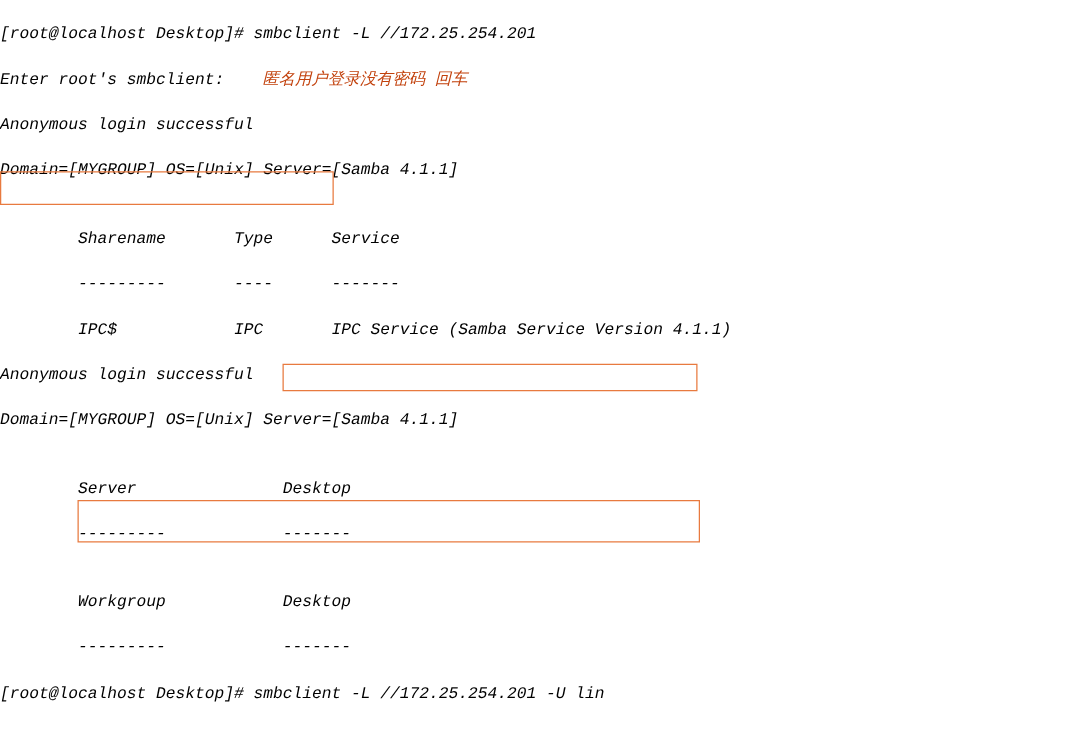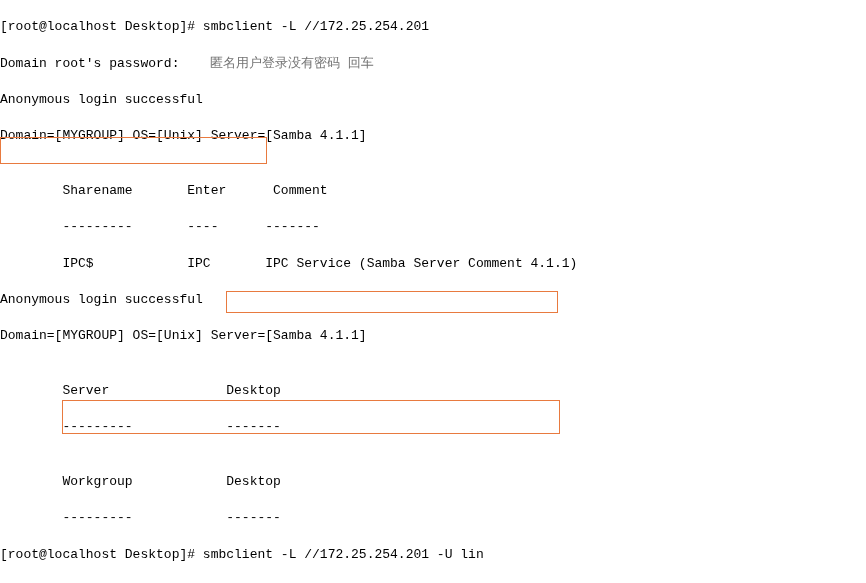--- a/index.html
+++ b/index.html
@@ -13,43 +13,44 @@
       width: 866px;
       position: relative;
     }
     .terminal {
       white-space: pre;
       position: relative;
     }
     .line {
       white-space: pre;
       position: relative;
+      font-style: italic;
     }
     .annotation {
-      color: #737373;
+      color: #c2410c;
       position: absolute;
     }
     .box {
       position: absolute;
       border: 1px solid #e87a3f;
       pointer-events: none;
     }
   </style>
 </head>
 <body>
 
 <div class="terminal">
 <div class="line">[root@localhost Desktop]# smbclient -L //172.25.254.201</div>
-<div class="line"><span>Domain root's password: </span><span class="annotation" style="left:210px;">匿名用户登录没有密码 回车</span></div>
+<div class="line"><span>Enter root's smbclient: </span><span class="annotation" style="left:210px;">匿名用户登录没有密码 回车</span></div>
 <div class="line">Anonymous login successful</div>
 <div class="line">Domain=[MYGROUP] OS=[Unix] Server=[Samba 4.1.1]</div>
 <div class="line"></div>
-<div class="line">        Sharename       Enter      Comment</div>
+<div class="line">        Sharename       Type      Service</div>
 <div class="line">        ---------       ----      -------</div>
-<div class="line">        IPC$            IPC       IPC Service (Samba Server Comment 4.1.1)</div>
+<div class="line">        IPC$            IPC       IPC Service (Samba Service Version 4.1.1)</div>
 <div class="line">Anonymous login successful</div>
 <div class="line">Domain=[MYGROUP] OS=[Unix] Server=[Samba 4.1.1]</div>
 <div class="line"></div>
 <div class="line">        Server               Desktop</div>
 <div class="line">        ---------            -------</div>
 <div class="line"></div>
 <div class="line">        Workgroup            Desktop</div>
 <div class="line">        ---------            -------</div>
 <div class="line">[root@localhost Desktop]# smbclient -L //172.25.254.201 -U lin</div>
 <div class="line">Enter lin's password: </div>

